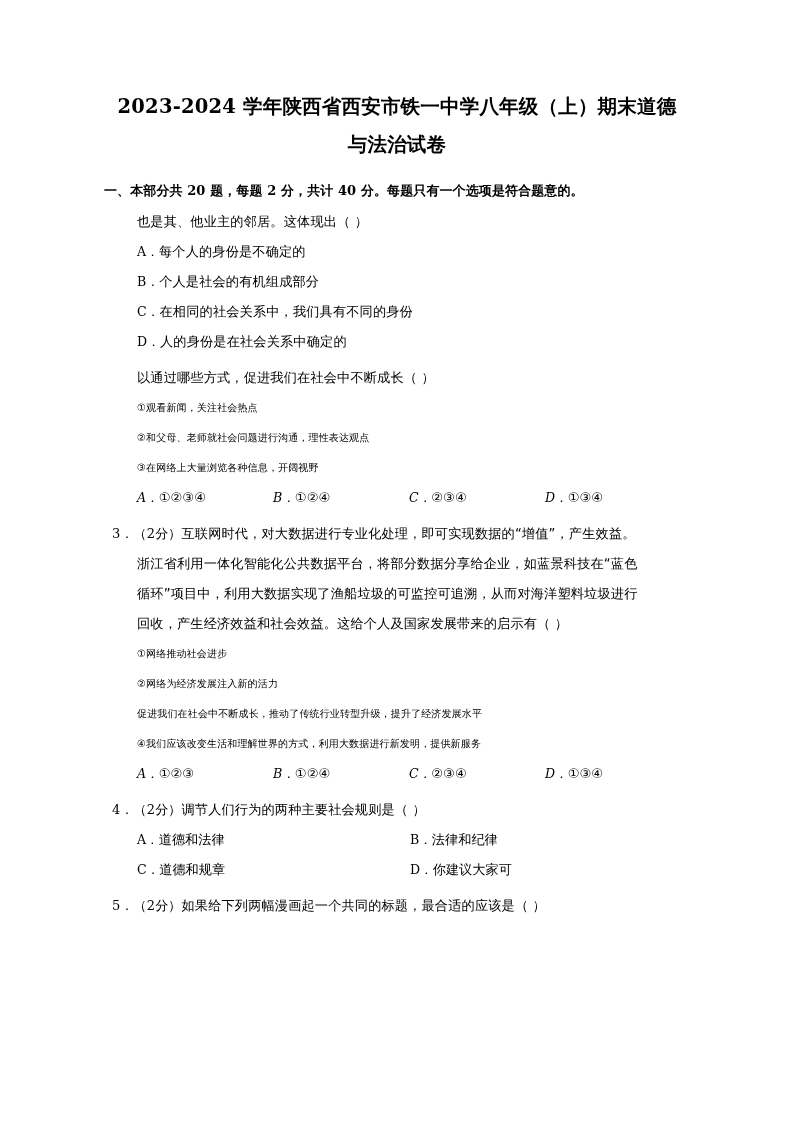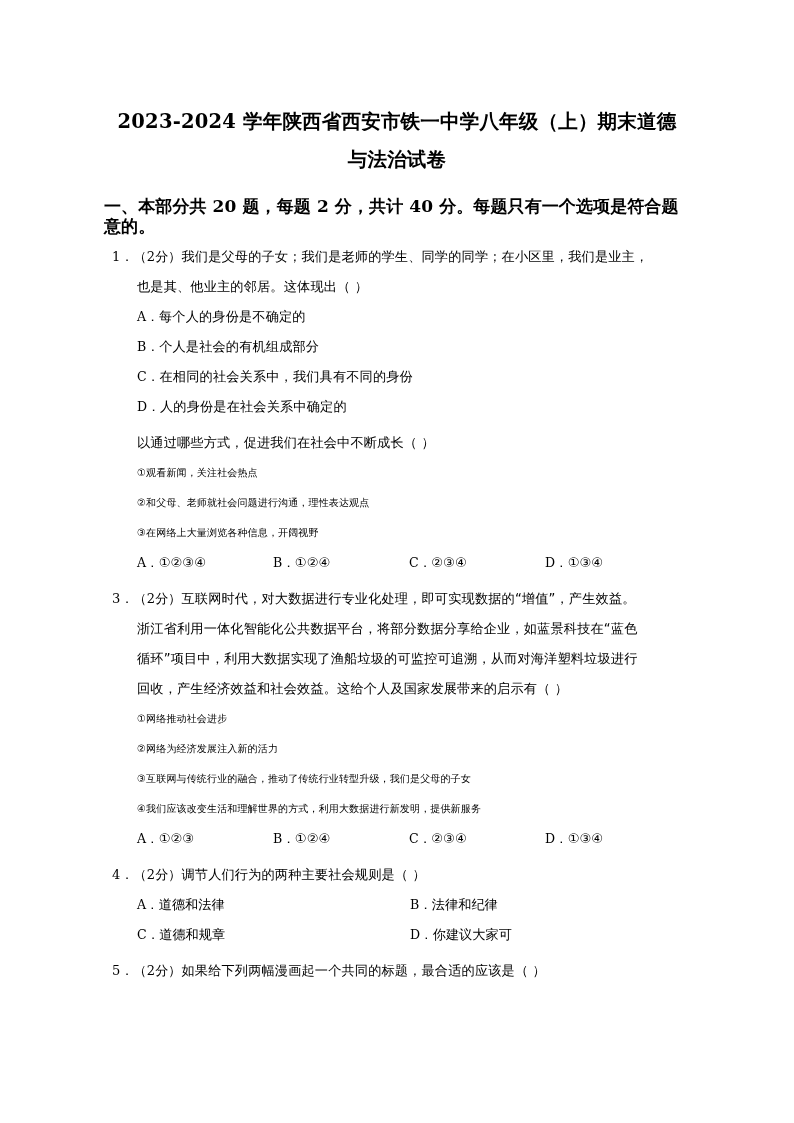--- a/index.html
+++ b/index.html
@@ -23,41 +23,41 @@
     width: 794px;
     height: 1123px;
     background: #ffffff;
     padding: 0;
     box-sizing: border-box;
   }
 
   .content {
     position: absolute;
     left: 104px;
-    top: 103px;
+    top: 88px;
     width: 586px;
   }
 
   
   .doc-title {
     font-family: "DejaVu Serif", "Liberation Serif", serif;
     font-weight: bold;
     font-size: 19.5px;
     line-height: 38px;
     text-align: center;
     letter-spacing: 0.2px;
     margin: 0 0 0 0;
     padding: 0 4px;
   }
 
   
   .section-head {
     font-family: "DejaVu Serif", "Liberation Serif", serif;
     font-weight: bold;
-    font-size: 17px;
+    font-size: 13px;
     line-height: 20px;
     margin-top: 17px;
     margin-bottom: 4px;
     letter-spacing: 0.1px;
   }
 
   
   .question {
     margin-top: 6px;
   }
@@ -100,20 +100,21 @@
     letter-spacing: 0.15px;
     white-space: nowrap;
   }
 
   
   .choices-4 {
     display: flex;
     padding-left: 33px;
     font-size: 13.2px;
     line-height: 30px;
+    font-style: italic;
   }
   .choices-4 > div {
     width: 136px;
     white-space: nowrap;
   }
 
   
   .choices-2 {
     display: flex;
     padding-left: 33px;
@@ -129,21 +130,20 @@
 <body>
 
 <div class="page">
   <div class="content">
 
     <h1 class="doc-title">2023-2024 学年陕西省西安市铁一中学八年级（上）期末道德与法治试卷</h1>
 
     <div class="section-head">一、本部分共 20 题，每题 2 分，共计 40 分。每题只有一个选项是符合题意的。</div>
 
     <div class="question">
-      <div class="q-line stem-first"><span class="q-num">1．</span><span class="q-num">（2分）</span><span>我们是父母的子女；我们是老师的学生、同学的同学；在小区里，我们是业主，</span></div>
       <div class="q-line stem-cont"><span>也是其、他业主的邻居。这体现出（      ）</span></div>
       <div class="opt-row"><span class="opt-label">A．</span><span>每个人的身份是不确定的</span></div>
       <div class="opt-row"><span class="opt-label">B．</span><span>个人是社会的有机组成部分</span></div>
       <div class="opt-row"><span class="opt-label">C．</span><span>在相同的社会关系中，我们具有不同的身份</span></div>
       <div class="opt-row"><span class="opt-label">D．</span><span>人的身份是在社会关系中确定的</span></div>
     </div>
 
     <div class="question">
       <div class="q-line stem-cont"><span>以通过哪些方式，促进我们在社会中不断成长（      ）</span></div>
       <div class="stmt-row">①观看新闻，关注社会热点</div>
@@ -157,21 +157,21 @@
       </div>
     </div>
 
     <div class="question">
       <div class="q-line stem-first"><span class="q-num">3．</span><span class="q-num">（2分）</span><span>互联网时代，对大数据进行专业化处理，即可实现数据的“增值”，产生效益。</span></div>
       <div class="q-line stem-cont"><span>浙江省利用一体化智能化公共数据平台，将部分数据分享给企业，如蓝景科技在“蓝色</span></div>
       <div class="q-line stem-cont"><span>循环”项目中，利用大数据实现了渔船垃圾的可监控可追溯，从而对海洋塑料垃圾进行</span></div>
       <div class="q-line stem-cont"><span>回收，产生经济效益和社会效益。这给个人及国家发展带来的启示有（      ）</span></div>
       <div class="stmt-row">①网络推动社会进步</div>
       <div class="stmt-row">②网络为经济发展注入新的活力</div>
-      <div class="stmt-row">③互联网与传统行业的融合，推动了传统行业转型升级，我们是父母的子女</div>
+      <div class="stmt-row">促进我们在社会中不断成长，推动了传统行业转型升级，提升了经济发展水平</div>
       <div class="stmt-row">④我们应该改变生活和理解世界的方式，利用大数据进行新发明，提供新服务</div>
       <div class="choices-4">
         <div><span class="opt-label">A．</span><span>①②③</span></div>
         <div><span class="opt-label">B．</span><span>①②④</span></div>
         <div><span class="opt-label">C．</span><span>②③④</span></div>
         <div><span class="opt-label">D．</span><span>①③④</span></div>
       </div>
     </div>
 
     <div class="question">

